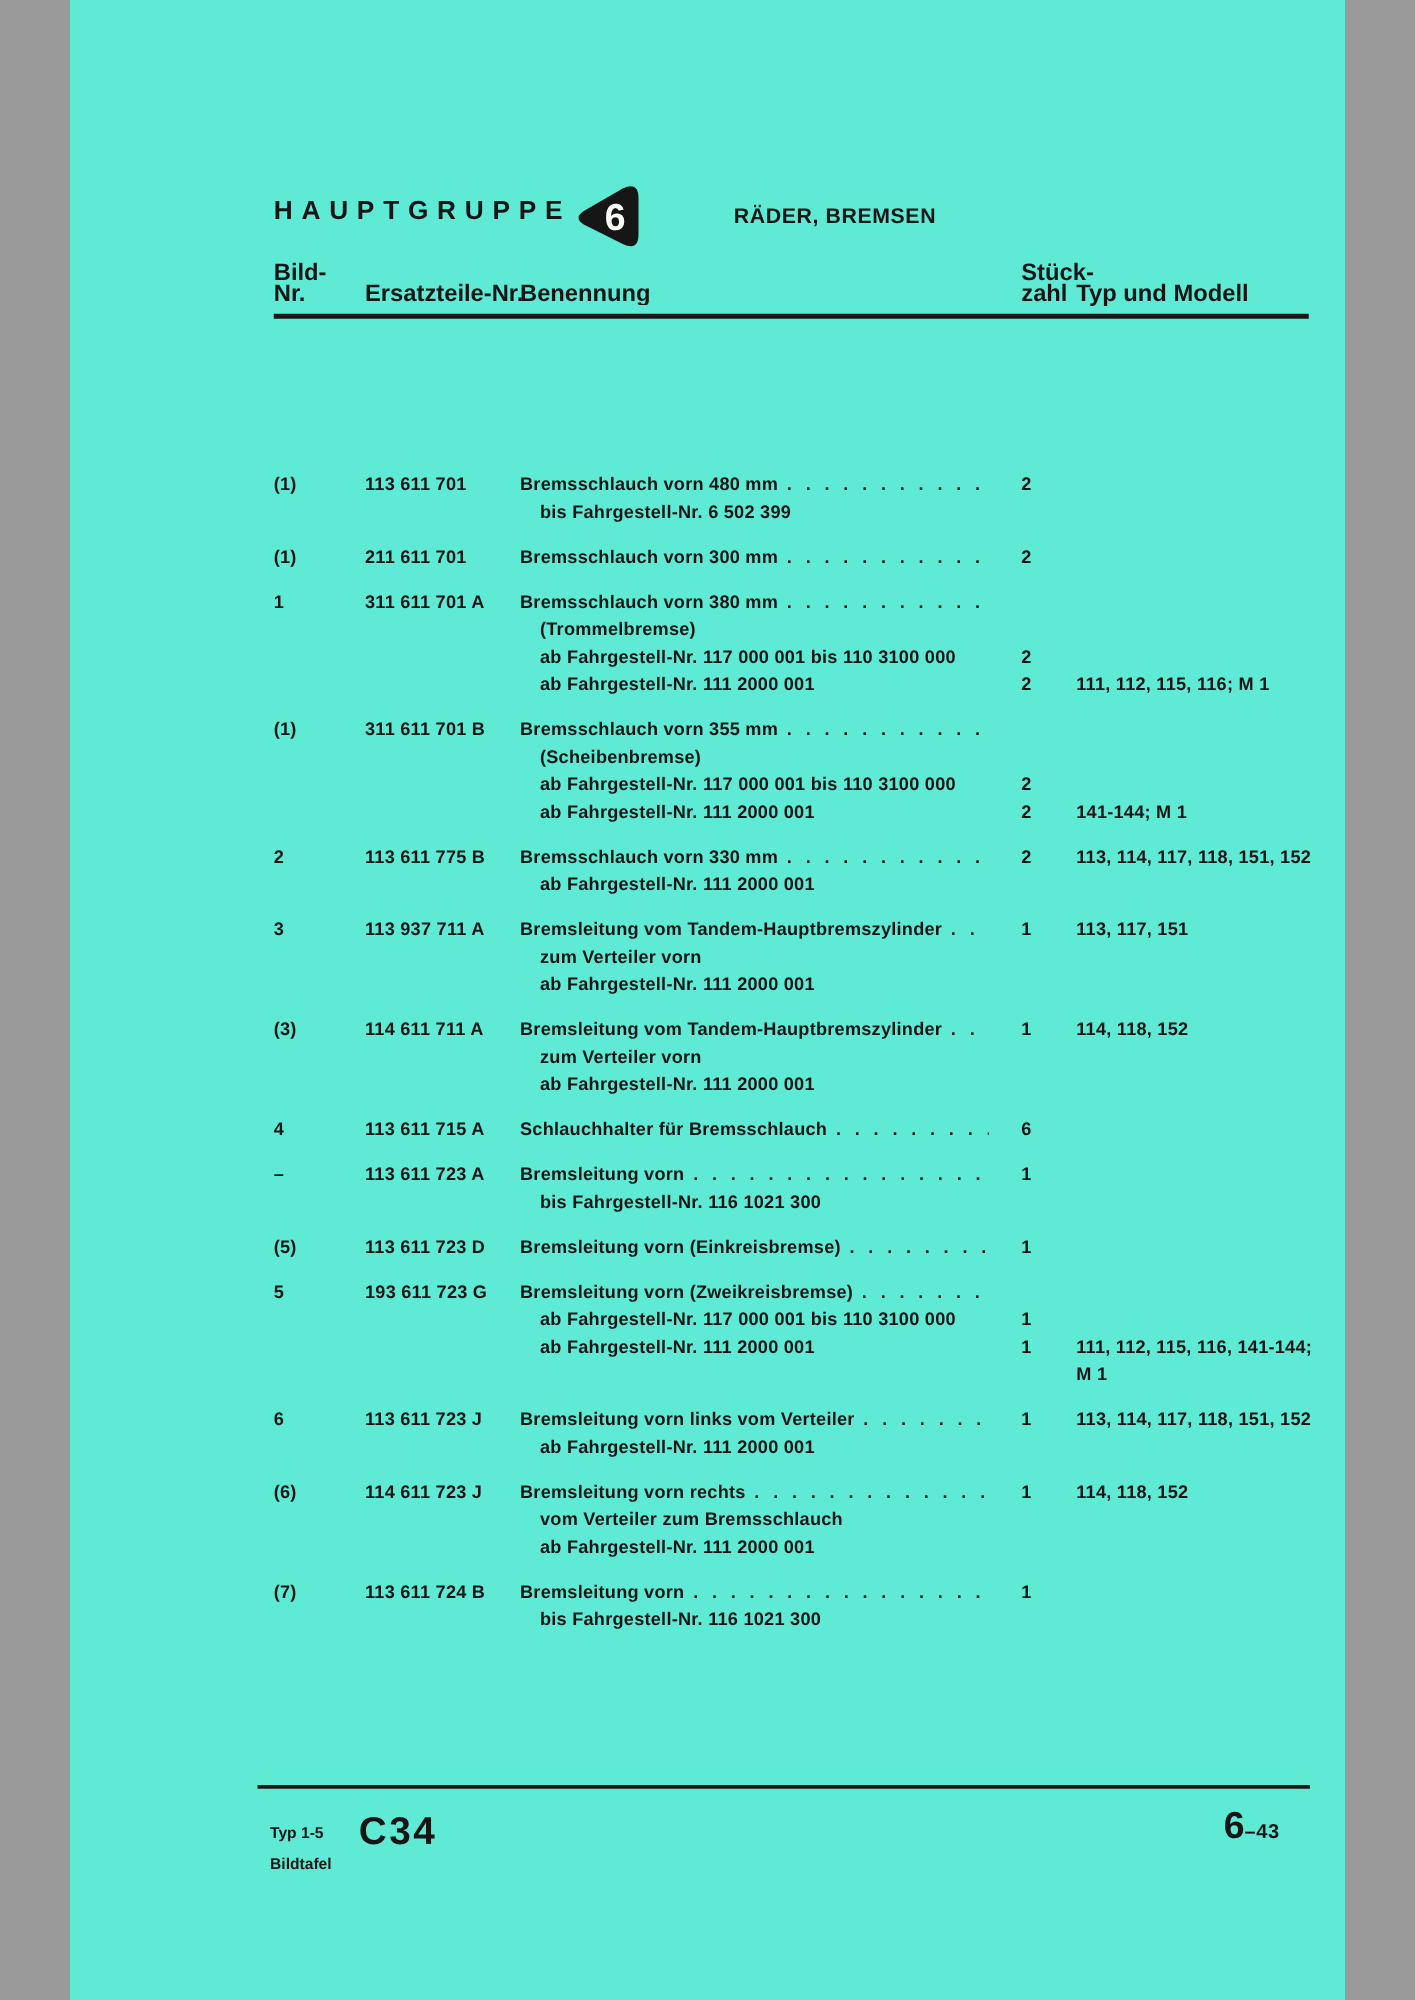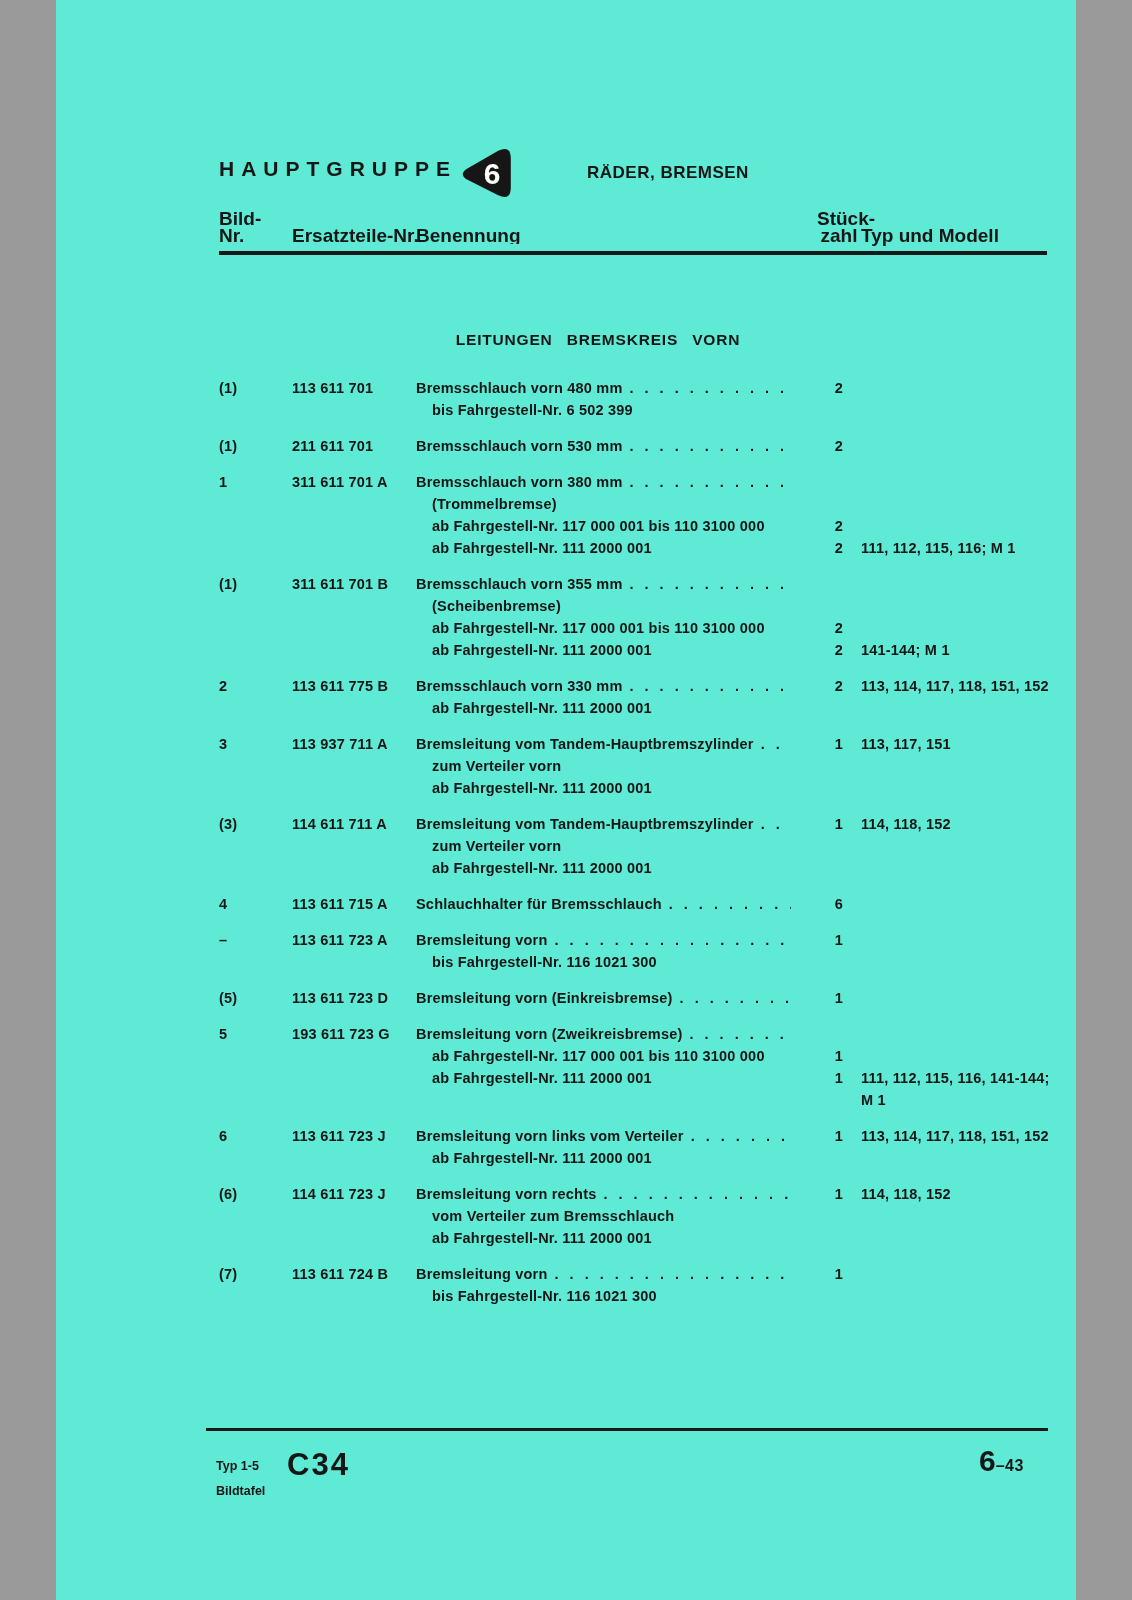--- a/index.html
+++ b/index.html
@@ -27,21 +27,21 @@
   }
   
   .rows{position:absolute;left:163px;top:377px;width:860px;font-size:14.5px;letter-spacing:.2px;}
   .row{margin-bottom:14px;}
   .line{display:grid;grid-template-columns:73px 124px 383px 62px 1fr;line-height:22px;align-items:baseline;}
   .c-bild,.c-part{white-space:nowrap;}
   .c-name{display:flex;align-items:baseline;overflow:hidden;}
   .c-name.indent{padding-left:16px;}
   .c-name .txt{white-space:nowrap;flex:0 0 auto;}
   .leader{flex:1 1 auto;overflow:hidden;white-space:nowrap;margin-left:7px;margin-right:8px;letter-spacing:2px;word-spacing:3px;}
-  .c-qty{padding-left:18px;white-space:nowrap;text-align:center;}
+  .c-qty{padding-left:18px;white-space:nowrap;}
   .c-typ{white-space:pre;}
   
   .footer-rule{position:absolute;left:150px;top:1428px;width:842px;height:0;border-top:3px solid #181818;}
   .footer-left{position:absolute;left:160px;top:1440px;font-size:12.5px;line-height:25px;white-space:nowrap;margin-top:14px;}
   .plate{position:absolute;left:231px;top:1447px;font-size:31px;letter-spacing:2px;white-space:nowrap;}
   .page-num{position:absolute;left:923px;top:1444px;display:flex;align-items:baseline;font-size:30px;white-space:nowrap;}
   .page-num .minor{font-size:16px;letter-spacing:.5px;}
 </style>
 </head>
 <body>
@@ -62,21 +62,20 @@
     </div>
     <div class="c-part">Ersatzteile-Nr.</div>
     <div class="c-name">Benennung</div>
     <div class="c-qty">
       <div>Stück-</div>
       <div>zahl</div>
     </div>
     <div class="c-typ">Typ und Modell</div>
   </div>
 
-  <div class="section-title">LEITUNGEN BREMSKREIS VORN</div>
 
   <div class="rows">
       <div class="row">
         <div class="line">
           <div class="c-bild">(1)</div>
           <div class="c-part">113 611 701</div>
           <div class="c-name">
             <span class="txt">Bremsschlauch vorn 480 mm</span>
             <span class="leader">. . . . . . . . . . . . . . . . . . . . . . . . . . . . . . . . . . . . . . . . . . . . . . . . . .</span>
           </div>
@@ -91,21 +90,21 @@
           </div>
           <div class="c-qty"></div>
           <div class="c-typ"></div>
         </div>
       </div>
       <div class="row">
         <div class="line">
           <div class="c-bild">(1)</div>
           <div class="c-part">211 611 701</div>
           <div class="c-name">
-            <span class="txt">Bremsschlauch vorn 530 mm</span>
+            <span class="txt">Bremsschlauch vorn 300 mm</span>
             <span class="leader">. . . . . . . . . . . . . . . . . . . . . . . . . . . . . . . . . . . . . . . . . . . . . . . . . .</span>
           </div>
           <div class="c-qty">2</div>
           <div class="c-typ"></div>
         </div>
       </div>
       <div class="row">
         <div class="line">
           <div class="c-bild">1</div>
           <div class="c-part">311 611 701 A</div>

